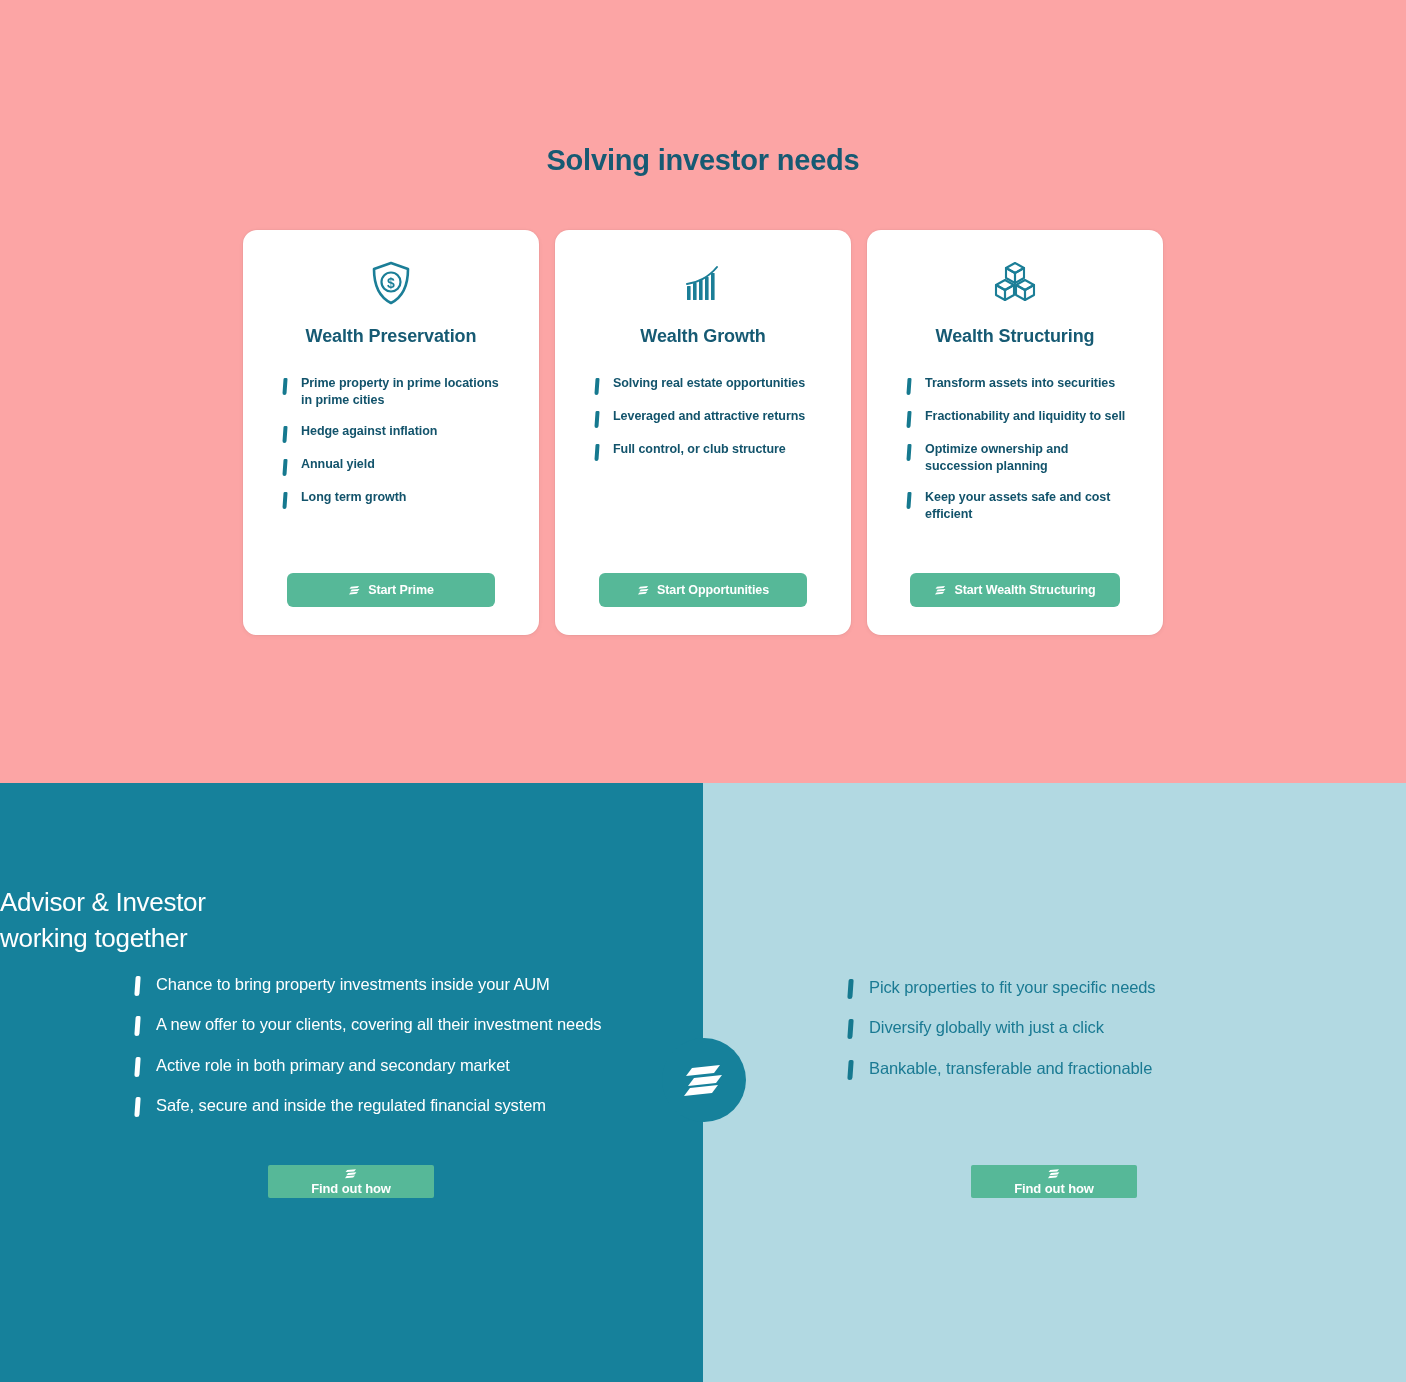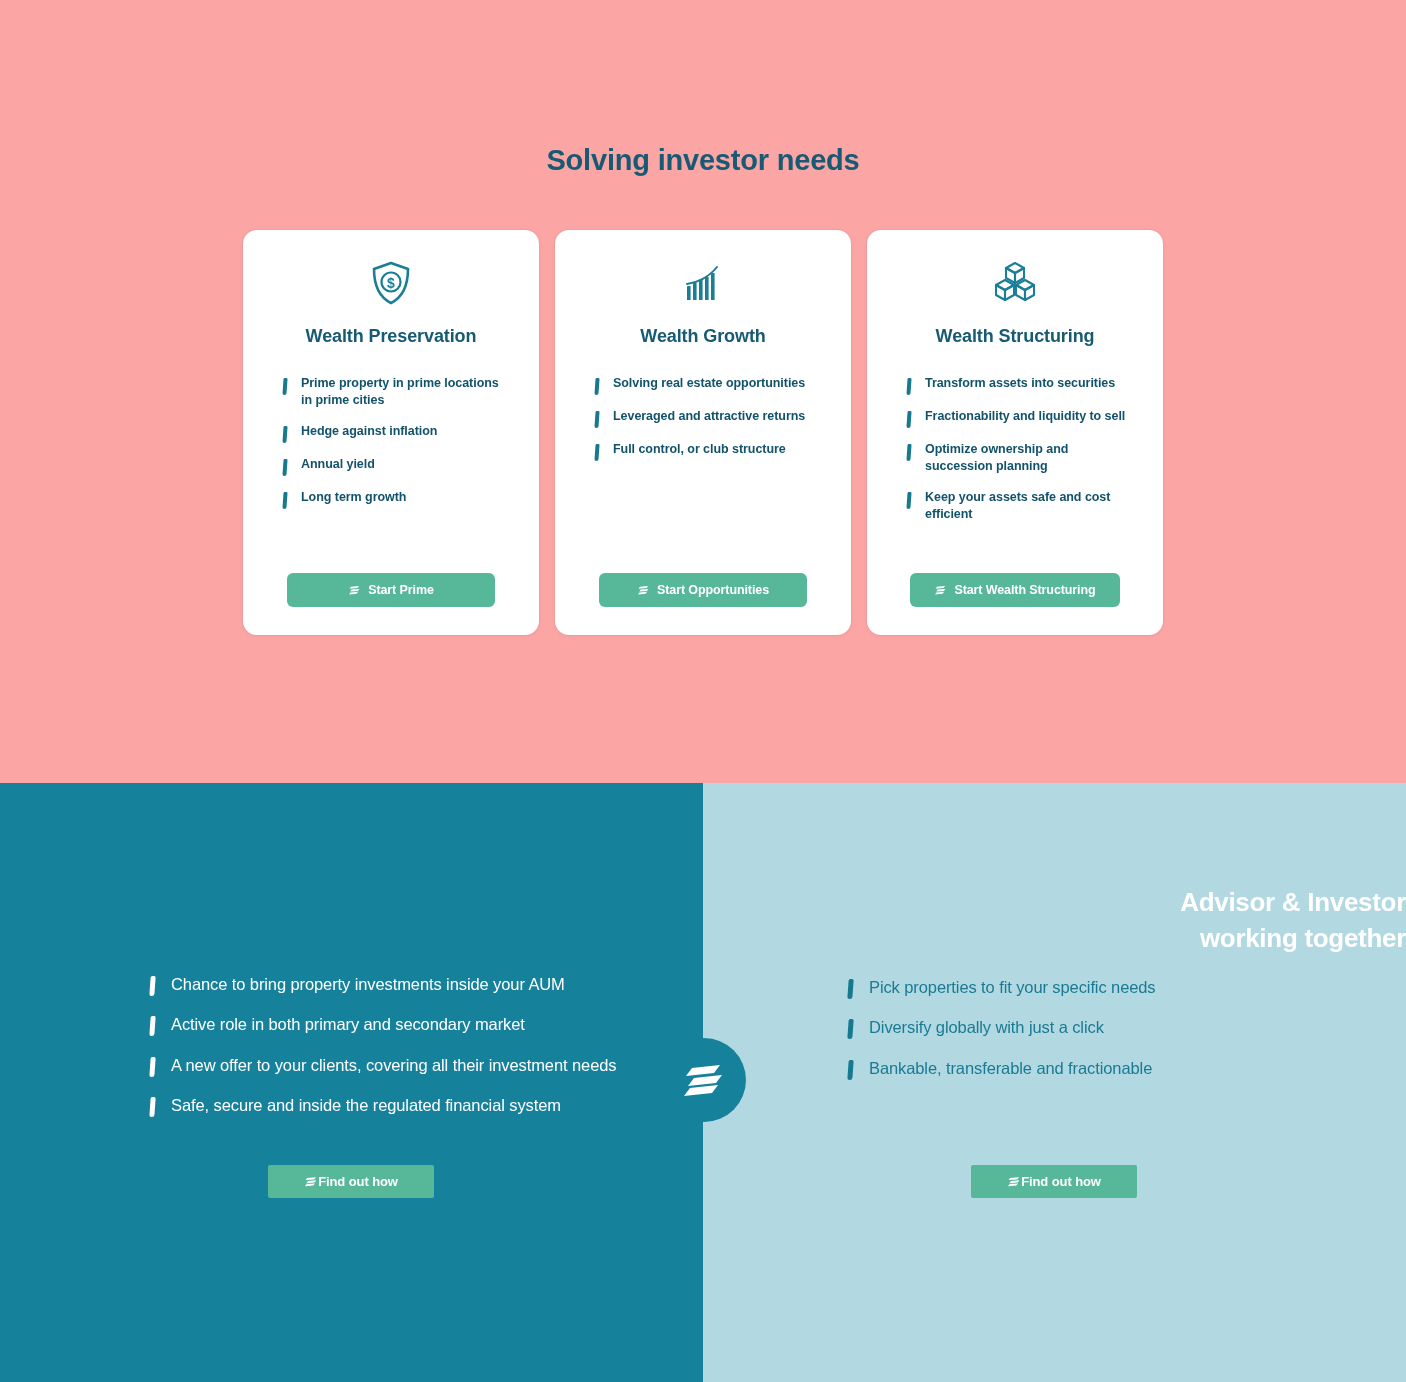--- a/index.html
+++ b/index.html
@@ -145,24 +145,24 @@
     top: 0; left: 703px;
     width: 703px; height: 599px;
     background: #b2d9e2;
   }
 
   .split-heading {
     position: absolute;
     top: 102px;
     left: 0;
     width: 1406px;
-    text-align: right;
+    text-align: left;
     color: #ffffff;
     font-size: 26px;
-    font-weight: bold;
+    font-weight: normal;
     line-height: 1.38;
     letter-spacing: -0.3px;
     z-index: 5;
   }
 
   .logo-circle {
     position: absolute;
     top: 255px;
     left: 662px;
     width: 84px; height: 84px;
@@ -171,21 +171,21 @@
     display: flex;
     align-items: center;
     justify-content: center;
     z-index: 6;
   }
 
   .panel-list {
     position: absolute;
     z-index: 4;
   }
-  .panel-list.left  { top: 190px; left: 150px; width: 470px; }
+  .panel-list.left  { top: 190px; left: 135px; width: 470px; }
   .panel-list.right { top: 193px; left: 848px; width: 420px; }
 
   .panel-li {
     display: flex;
     align-items: flex-start;
     margin-bottom: 17px;
   }
 
   .panel-bullet {
     flex: none;
@@ -218,20 +218,21 @@
     font-family: "Liberation Sans", sans-serif;
     font-size: 13px;
     font-weight: bold;
     letter-spacing: -0.1px;
     display: flex;
     align-items: center;
     justify-content: center;
     gap: 0;
     cursor: pointer;
     z-index: 4;
+    flex-direction: column;
   }
   .panel-btn.left-btn  { top: 382px; left: 268px; }
   .panel-btn.right-btn { top: 382px; left: 971px; }
 </style>
 </head>
 <body>
 
 <section class="needs-section">
 
   <h1 class="needs-title">Solving investor needs</h1>
@@ -379,25 +380,25 @@
     </svg>
   </div>
 
   <ul class="panel-list left">
     <li class="panel-li">
       <span class="panel-bullet"></span>
       <span class="panel-li-text">Chance to bring property investments inside your AUM</span>
     </li>
     <li class="panel-li">
       <span class="panel-bullet"></span>
+      <span class="panel-li-text">A new offer to your clients, covering all their investment needs</span>
+    </li>
+    <li class="panel-li">
+      <span class="panel-bullet"></span>
       <span class="panel-li-text">Active role in both primary and secondary market</span>
-    </li>
-    <li class="panel-li">
-      <span class="panel-bullet"></span>
-      <span class="panel-li-text">A new offer to your clients, covering all their investment needs</span>
     </li>
     <li class="panel-li">
       <span class="panel-bullet"></span>
       <span class="panel-li-text">Safe, secure and inside the regulated financial system</span>
     </li>
   </ul>
 
   <ul class="panel-list right">
     <li class="panel-li">
       <span class="panel-bullet"></span>

